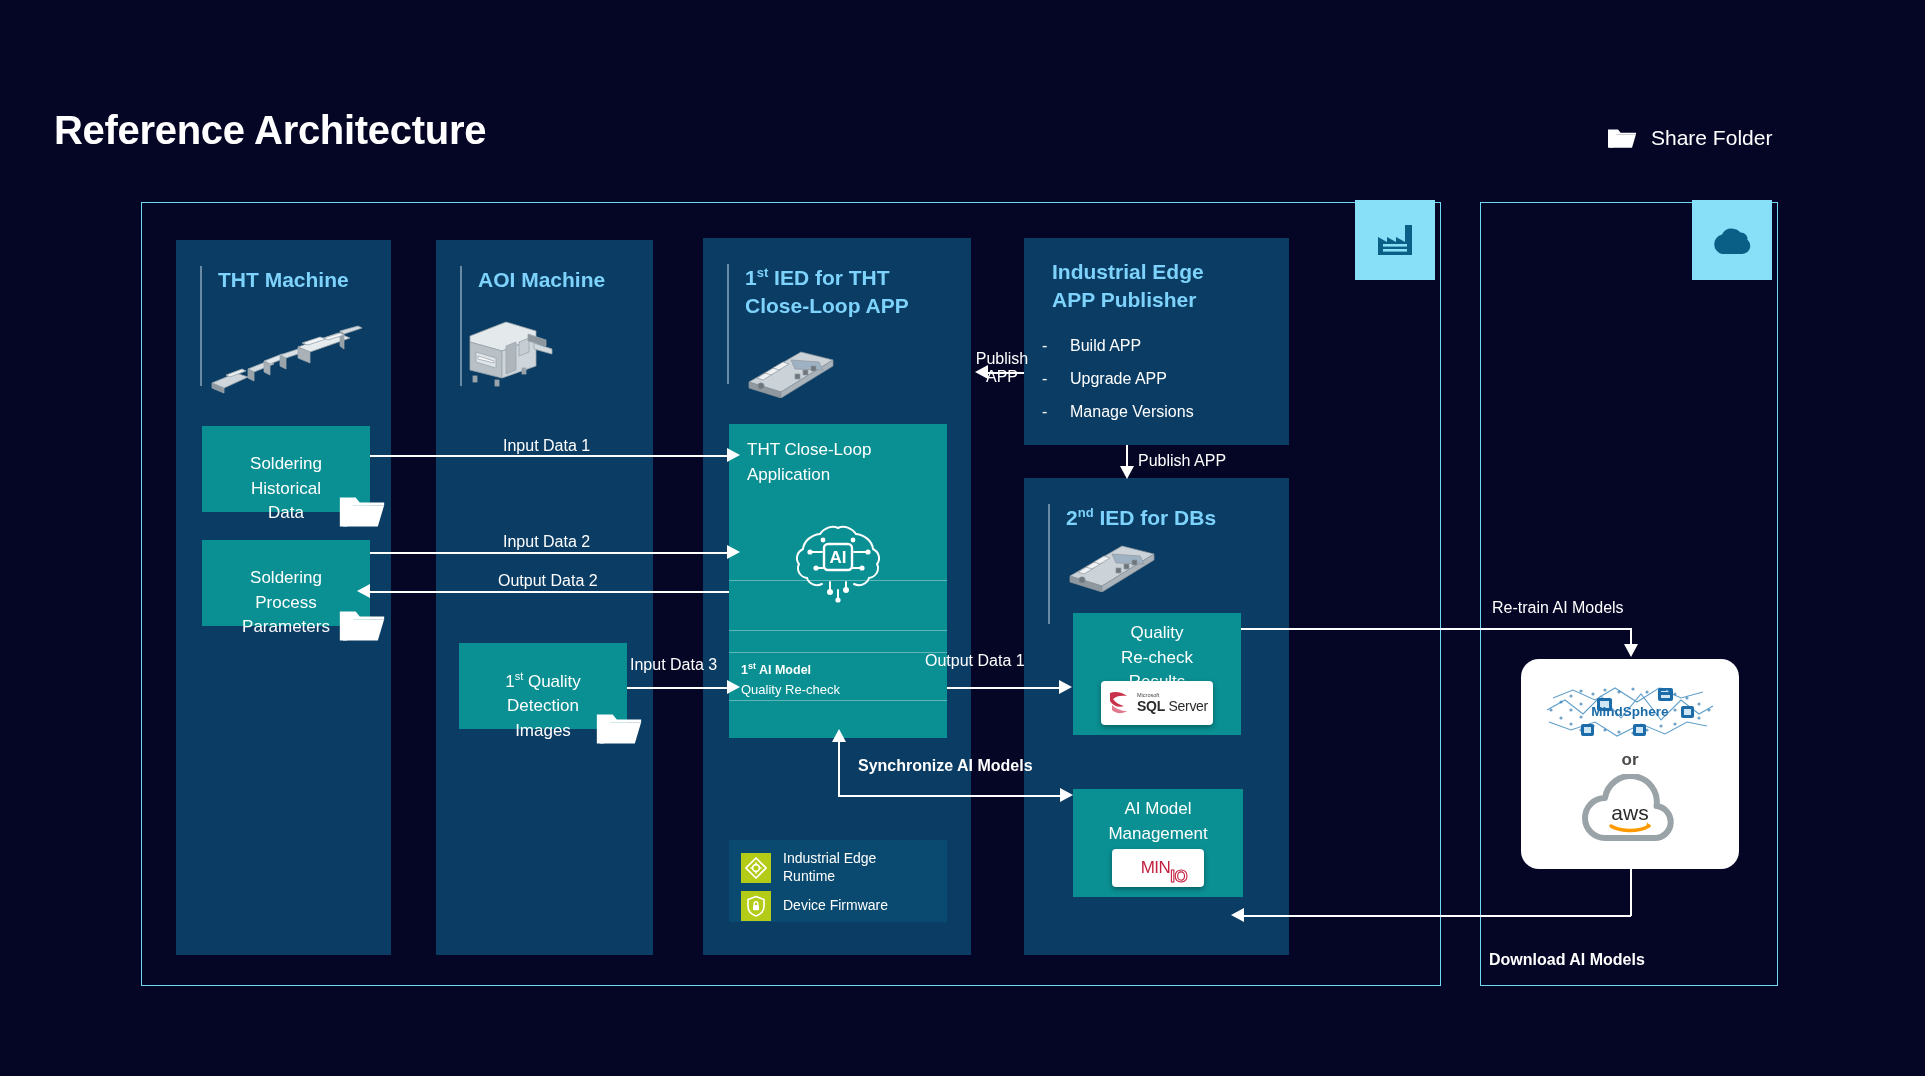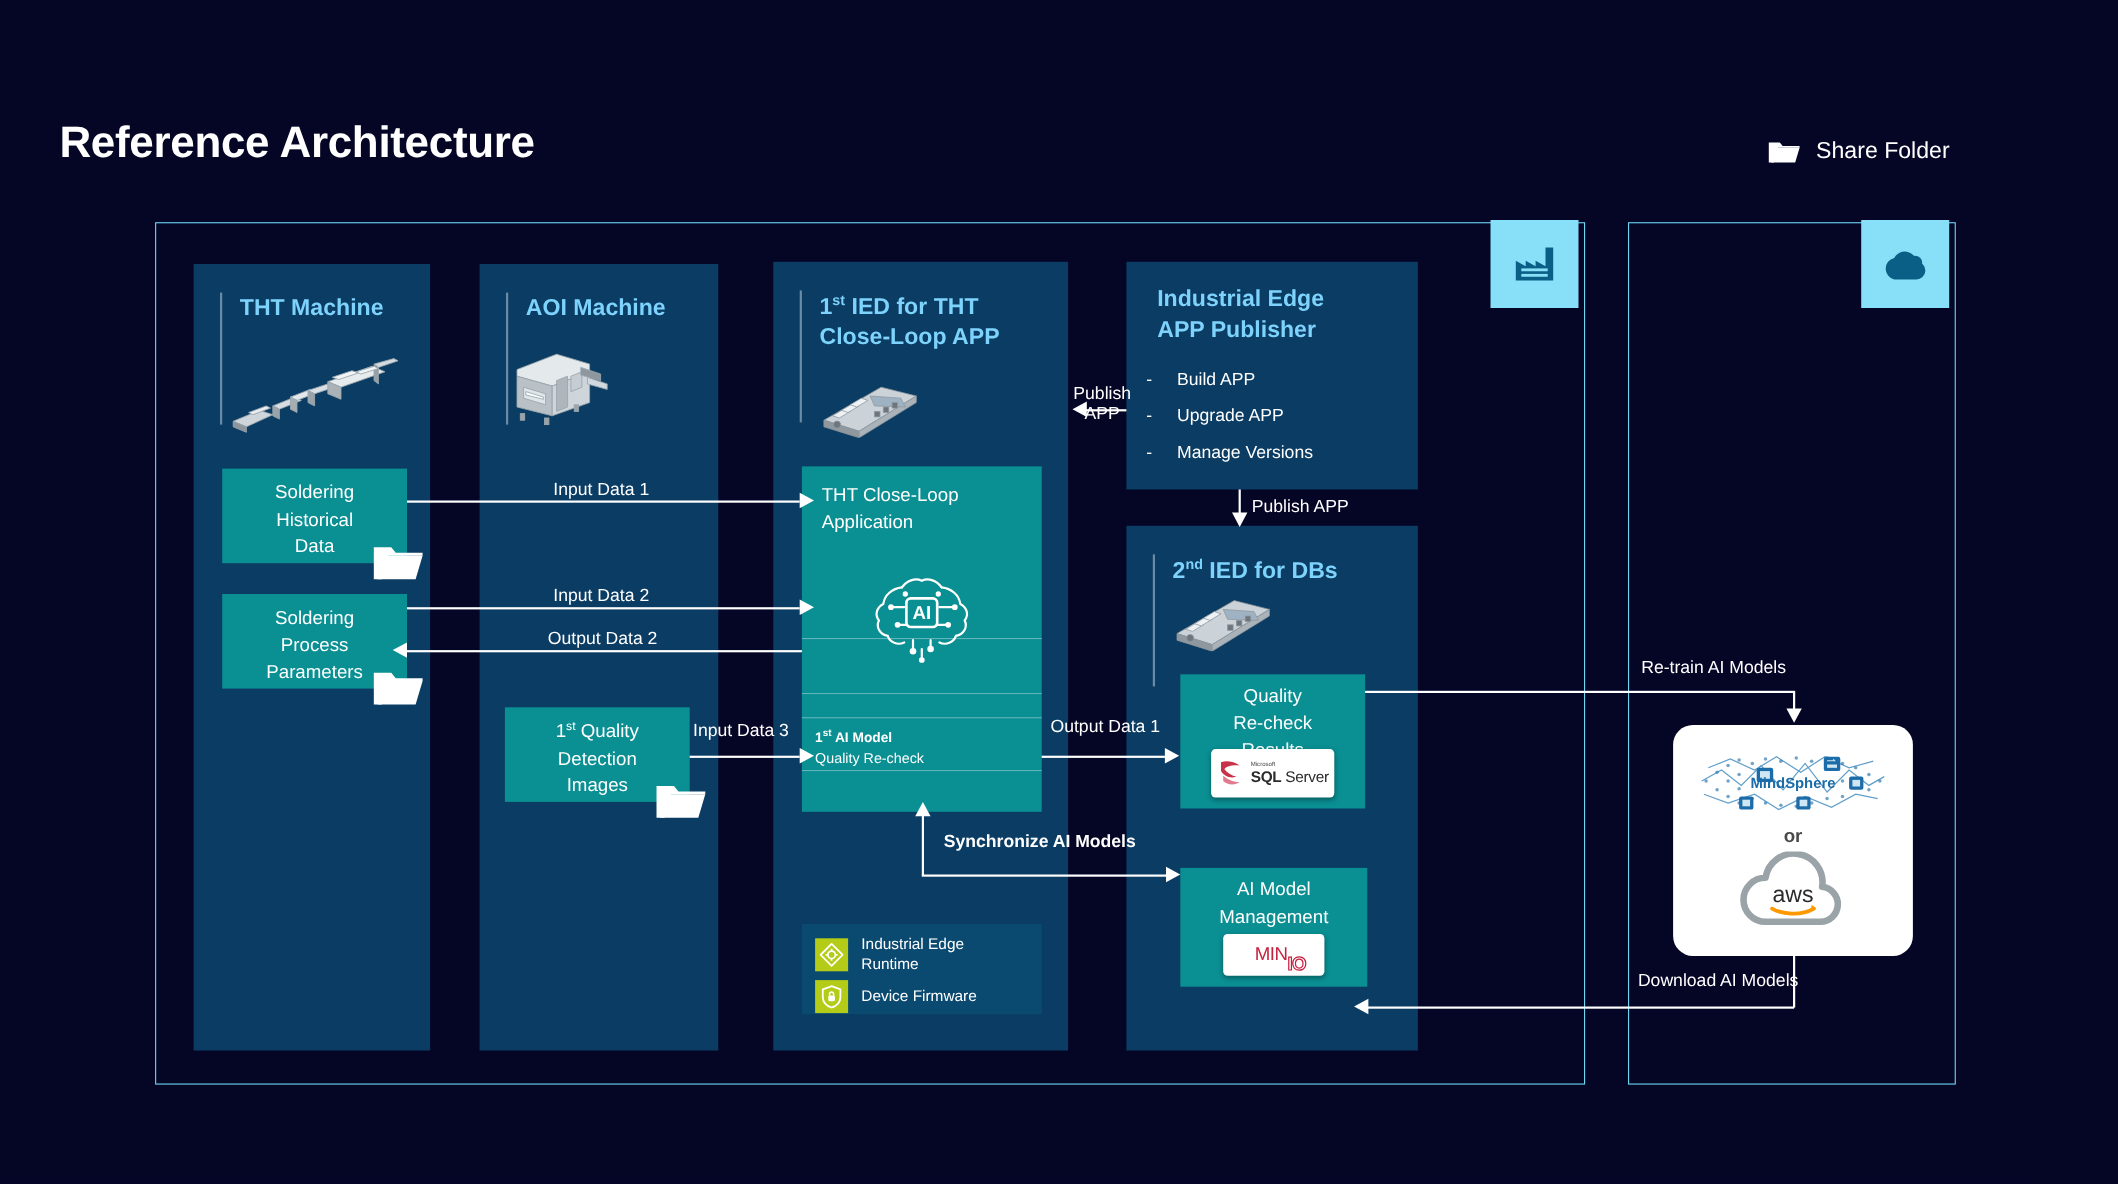--- a/index.html
+++ b/index.html
@@ -58,21 +58,21 @@
   .panel-title sup { font-size: 13px; vertical-align: super; }
 
   
   .teal { background: #0a8f93; color:#ffffff; position:absolute; }
   .teal .txt { text-align: center; font-size: 17px; line-height: 1.45; color:#fff; }
 
   #box-hist   { left: 202px; top: 426px; width: 168px; height: 86px; }
   #box-param  { left: 202px; top: 540px; width: 168px; height: 86px; }
   #box-images { left: 459px; top: 643px; width: 168px; height: 86px; }
 
-  .boxpad { padding-top: 10px; }
+  .boxpad { padding-top: 26px; }
 
   .folder-badge { position: absolute; right: -16px; bottom: -18px; }
 
   
   #app-block { left: 729px; top: 424px; width: 218px; height: 314px; background:#0a8f93; }
   #app-title { position:absolute; left: 18px; top: 14px; font-size: 17px; color:#fff; line-height:1.45; }
   #ai-brain  { position:absolute; left: 50%; top: 88px; transform: translateX(-50%); }
   .model-row { position: absolute; left: 0; width: 100%; padding: 6px 12px 8px 12px; }
   .model-row .mt { font-size: 12.5px; font-weight: bold; color:#fff; line-height:1.5; }
   .model-row .ms { font-size: 13px; color:#fff; line-height:1.5; }
@@ -475,21 +475,21 @@
   <div class="abs ln lnh" style="left:370px; top:591px; width:359px;"></div>
   <div class="abs arrowhead ah-left" style="left:357px; top:584px;"></div>
   <div class="flow-label" style="left:498px; top:572px;">Output Data 2</div>
 
   <div class="abs ln lnh" style="left:627px; top:687px; width:100px;"></div>
   <div class="abs arrowhead ah-right" style="left:727px; top:680px;"></div>
   <div class="flow-label" style="left:630px; top:656px;">Input Data 3</div>
 
   <div class="abs ln lnh" style="left:947px; top:687px; width:112px;"></div>
   <div class="abs arrowhead ah-right" style="left:1059px; top:680px;"></div>
-  <div class="flow-label" style="left:955px; top:652px;">Output Data 1</div>
+  <div class="flow-label" style="left:925px; top:652px;">Output Data 1</div>
 
   <div class="abs ln lnh" style="left:987px; top:372px; width:37px;"></div>
   <div class="abs arrowhead ah-left" style="left:975px; top:365px;"></div>
   <div class="flow-label ctr" style="left:967px; top:350px; width:70px;">
     <span>Publish</span><br><span>APP</span>
   </div>
 
   <div class="abs ln lnv" style="left:1126px; top:445px; height:32px;"></div>
   <div class="abs arrowhead ah-down" style="left:1120px; top:466px;"></div>
   <div class="flow-label" style="left:1138px; top:452px;">Publish APP</div>
@@ -501,15 +501,15 @@
   <div class="flow-label" style="left:858px; top:757px;font-weight:bold;">Synchronize AI Models</div>
 
   <div class="abs ln lnh" style="left:1241px; top:628px; width:389px;"></div>
   <div class="abs ln lnv" style="left:1630px; top:628px; height:22px;"></div>
   <div class="abs arrowhead ah-down" style="left:1624px; top:644px;"></div>
   <div class="flow-label" style="left:1492px; top:599px;">Re-train AI Models</div>
 
   <div class="abs ln lnv" style="left:1630px; top:869px; height:47px;"></div>
   <div class="abs ln lnh" style="left:1243px; top:915px; width:388px;"></div>
   <div class="abs arrowhead ah-left" style="left:1231px; top:908px;"></div>
-  <div class="flow-label" style="left:1489px; top:883px;">Download AI Models</div>
+  <div class="flow-label" style="left:1489px; top:951px;font-weight:bold;">Download AI Models</div>
 
 </div>
 
 </body></html>

